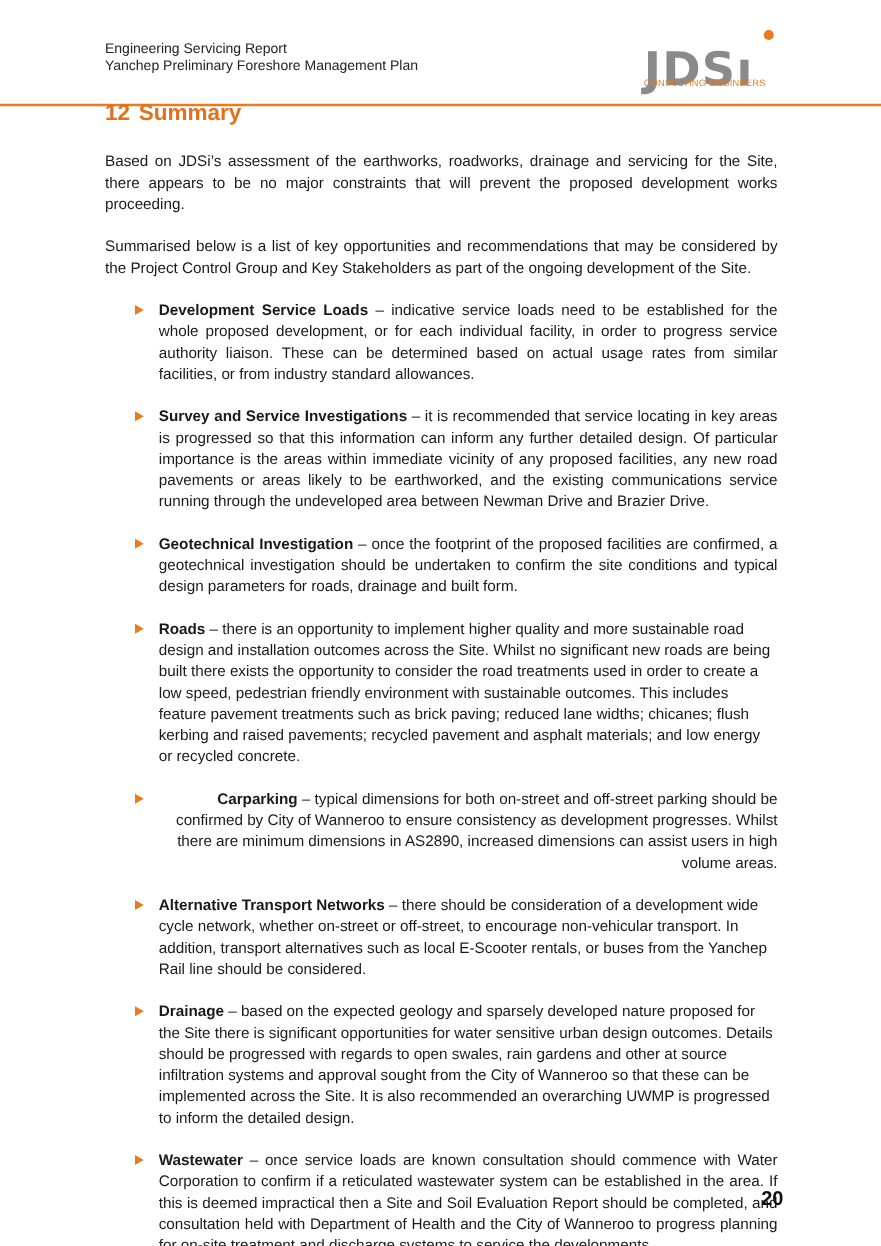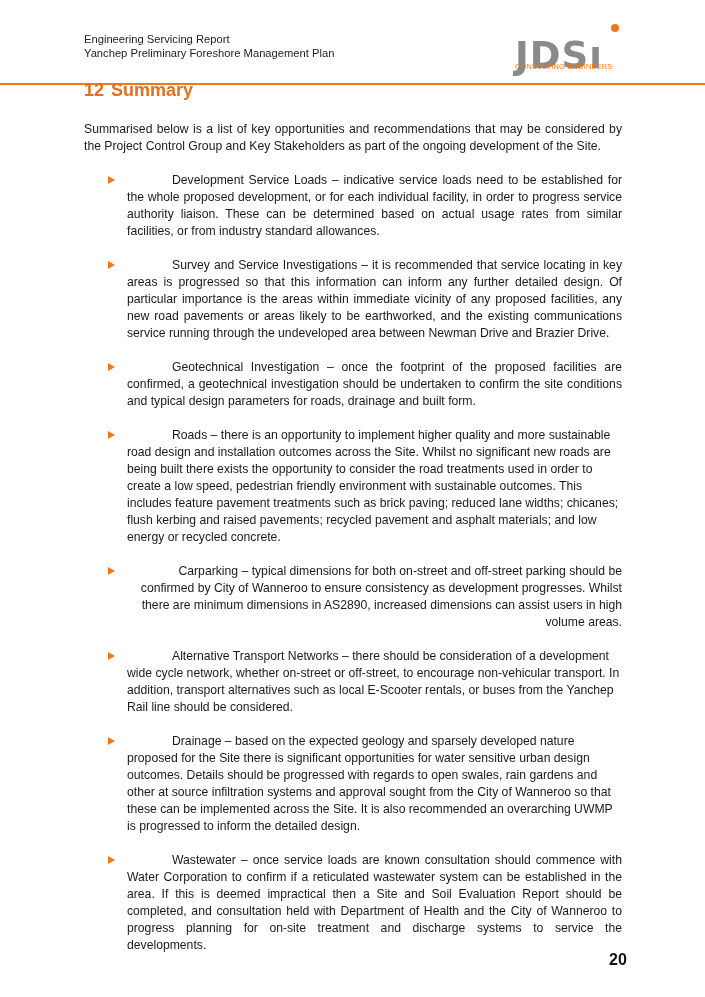--- a/index.html
+++ b/index.html
@@ -13,21 +13,21 @@
   .logo .dot { position: absolute; left: 98px; top: 2px; width: 8px; height: 8px; border-radius: 50%; background: #ec7a1c; }
   .logo .tag { position: absolute; left: 2px; top: 40px; font-size: 7.4px; font-weight: normal; color: #ec7a1c; letter-spacing: 0.2px; white-space: nowrap; }
   .rule { position: absolute; left: 0; top: 83px; width: 705px; height: 2px; background: #ec7a1c; }
   h1 { position: absolute; left: 84px; top: 80px; margin: 0; font-size: 18px; font-weight: bold; color: #e2701c; word-spacing: 2px; }
   .body { position: absolute; left: 84px; top: 121px; width: 538px; font-size: 12.2px; line-height: 17px; }
   .body p { margin: 0 0 17px 0; text-align: justify; }
   ul.items { list-style: none; margin: 0; padding: 0; }
   ul.items li { position: relative; padding-left: 43px; margin-bottom: 17px; text-align: justify; }
   ul.items li .bullet { position: absolute; left: 24px; top: 4px; width: 0; height: 0;
         border-top: 4.5px solid transparent; border-bottom: 4.5px solid transparent; border-left: 7px solid #ec7a1c; }
-  ul.items li .term { font-weight: normal; margin-left: 45px; }
+  ul.items li .term { font-weight: bold; }
   .page-num { position: absolute; left: 609px; top: 951px; font-size: 16px; font-weight: bold; color: #111; }
 </style>
 </head>
 <body>
 
 <div class="header">
   <div>Engineering Servicing Report</div>
   <div class="bold">Yanchep Preliminary Foreshore Management Plan</div>
 </div>
 
@@ -35,20 +35,21 @@
   <span class="mark">JDSı</span>
   <span class="dot"></span>
   <span class="tag">CONSULTING ENGINEERS</span>
 </div>
 
 <div class="rule"></div>
 
 <h1>12  Summary</h1>
 
 <div class="body">
+  <p>Based on JDSi’s assessment of the earthworks, roadworks, drainage and servicing for the Site, there appears to be no major constraints that will prevent the proposed development works proceeding.</p>
   <p>Summarised below is a list of key opportunities and recommendations that may be considered by the Project Control Group and Key Stakeholders as part of the ongoing development of the Site.</p>
   <ul class="items">
     <li><span class="bullet"></span><span class="term">Development Service Loads</span><span> – indicative service loads need to be established for the whole proposed development, or for each individual facility, in order to progress service authority liaison. These can be determined based on actual usage rates from similar facilities, or from industry standard allowances.</span></li>
     <li><span class="bullet"></span><span class="term">Survey and Service Investigations</span><span> – it is recommended that service locating in key areas is progressed so that this information can inform any further detailed design. Of particular importance is the areas within immediate vicinity of any proposed facilities, any new road pavements or areas likely to be earthworked, and the existing communications service running through the undeveloped area between Newman Drive and Brazier Drive.</span></li>
     <li><span class="bullet"></span><span class="term">Geotechnical Investigation</span><span> – once the footprint of the proposed facilities are confirmed, a geotechnical investigation should be undertaken to confirm the site conditions and typical design parameters for roads, drainage and built form.</span></li>
     <li style="text-align:left"><span class="bullet"></span><span class="term">Roads</span><span> – there is an opportunity to implement higher quality and more sustainable road design and installation outcomes across the Site. Whilst no significant new roads are being built there exists the opportunity to consider the road treatments used in order to create a low speed, pedestrian friendly environment with sustainable outcomes. This includes feature pavement treatments such as brick paving; reduced lane widths; chicanes; flush kerbing and raised pavements; recycled pavement and asphalt materials; and low energy or recycled concrete.</span></li>
     <li style="text-align:right"><span class="bullet"></span><span class="term">Carparking</span><span> – typical dimensions for both on-street and off-street parking should be confirmed by City of Wanneroo to ensure consistency as development progresses. Whilst there are minimum dimensions in AS2890, increased dimensions can assist users in high volume areas.</span></li>
     <li style="text-align:left"><span class="bullet"></span><span class="term">Alternative Transport Networks</span><span> – there should be consideration of a development wide cycle network, whether on-street or off-street, to encourage non-vehicular transport. In addition, transport alternatives such as local E-Scooter rentals, or buses from the Yanchep Rail line should be considered.</span></li>
     <li style="text-align:left"><span class="bullet"></span><span class="term">Drainage</span><span> – based on the expected geology and sparsely developed nature proposed for the Site there is significant opportunities for water sensitive urban design outcomes. Details should be progressed with regards to open swales, rain gardens and other at source infiltration systems and approval sought from the City of Wanneroo so that these can be implemented across the Site. It is also recommended an overarching UWMP is progressed to inform the detailed design.</span></li>
     <li><span class="bullet"></span><span class="term">Wastewater</span><span> – once service loads are known consultation should commence with Water Corporation to confirm if a reticulated wastewater system can be established in the area. If this is deemed impractical then a Site and Soil Evaluation Report should be completed, and consultation held with Department of Health and the City of Wanneroo to progress planning for on-site treatment and discharge systems to service the developments.</span></li>

